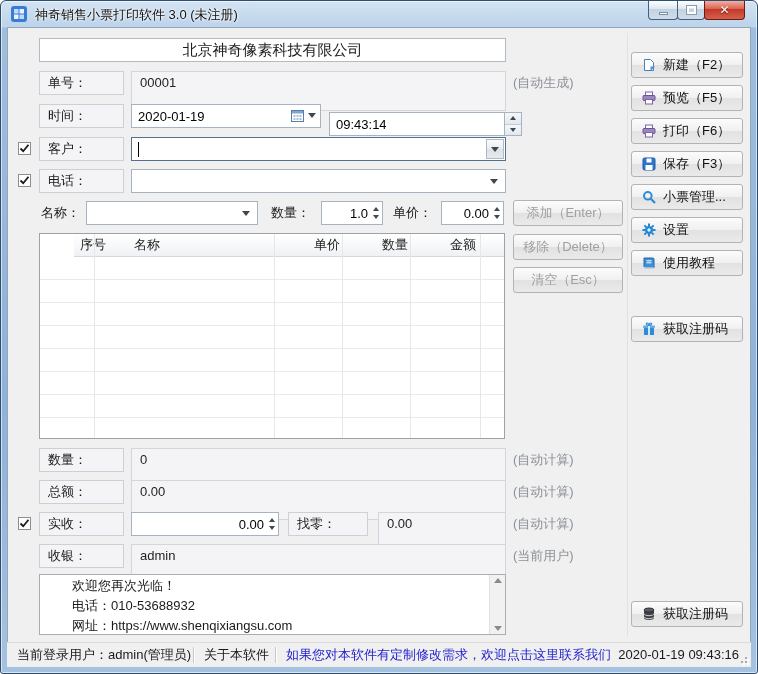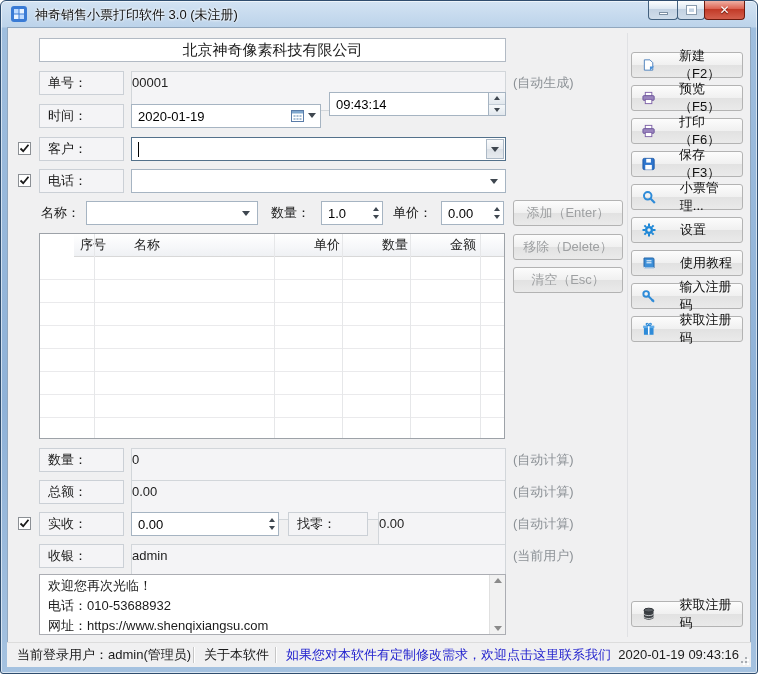--- a/index.html
+++ b/index.html
@@ -24,31 +24,31 @@
   .glyph-min { width:9px; height:3px; background:#fff; border:1px solid #7C8FA2; margin-top:6px; }
   .glyph-max { width:9px; height:8px; border:2px solid #fff; outline:1px solid #8A9CAE; }
   .glyph-close { color:#fff; font-weight:bold; font-size:12px; text-shadow:0 1px 1px #5E150B; }
 
   .client { position:absolute; left:6px; right:6px; top:26px; bottom:6px;
     background:#F0F0F1; border:1px solid #91A7BE; }
 
   
   .abs { position:absolute; }
   .lblbox { height:24px; background:#F4F4F6; border:1px solid #CBD0D6; line-height:22px; padding-left:8px; }
-  .rofield { height:40px; background:#F4F4F6; border:1px solid #D2D6DA; line-height:22px; padding-left:0; color:#222; }
+  .rofield { height:40px; background:#F4F4F6; border:1px solid #D2D6DA; line-height:22px; padding-left:8px; color:#222; }
   .edfield { height:24px; background:#fff; border:1px solid #A6B4C2; }
   .note { color:#8C9196; line-height:24px; white-space:nowrap; }
   .plain-label { line-height:24px; }
 
   .company { left:38px; top:37px; width:467px; height:24px; background:#fff; border:1px solid #B2BAC4;
     text-align:center; line-height:22px; font-size:15px; }
 
   input.txt { position:absolute; inset:0; border:none; outline:none; background:transparent;
     font:13px "Liberation Sans","DejaVu Sans",sans-serif; padding:0 6px; width:100%; height:100%; }
-  input.num { text-align:left; padding-right:14px; }
+  input.num { text-align:right; padding-right:14px; }
 
   .tri-dn { width:0; height:0; border-left:4px solid transparent; border-right:4px solid transparent; border-top:5px solid #3F4750; }
   .tri-up-s { width:0; height:0; border-left:3px solid transparent; border-right:3px solid transparent; border-bottom:4px solid #3F4750; }
   .tri-dn-s { width:0; height:0; border-left:3px solid transparent; border-right:3px solid transparent; border-top:4px solid #3F4750; }
 
   .spin-col { position:absolute; right:3px; top:0; height:100%; display:flex; flex-direction:column; justify-content:center; gap:4px; }
 
   .combo-btn { position:absolute; right:1px; top:1px; bottom:1px; width:18px;
     background:linear-gradient(#FAFBFC,#EAEDF1 48%,#DCE1E7 52%,#E7EBEF);
     border:1px solid #ACB9C6; display:flex; align-items:center; justify-content:center; }
@@ -62,32 +62,32 @@
 
   .datebtn { position:absolute; right:4px; top:4px; display:flex; align-items:center; gap:4px; }
 
   .checkbox { width:13px; height:13px; background:#fff; border:1px solid #8B8F94;
     display:flex; align-items:center; justify-content:center; }
 
   .btn { border:1px solid #B3B3B3; border-radius:3px;
     background:linear-gradient(#FCFCFC,#F0F0F0 50%,#E2E2E2 52%,#EAEAEA);
     display:flex; align-items:center; font-size:13px; }
   .btn.disabled { color:#9EA0A2; }
-  .sidebtn { left:630px; width:112px; height:26px; padding-left:10px; gap:24px; color:#111; }
+  .sidebtn { left:630px; width:112px; height:26px; padding-left:10px; gap:7px; color:#111; }
   .actbtn { left:512px; width:110px; height:26px; justify-content:center; }
 
   .table { left:38px; top:232px; width:466px; height:206px; background:#fff; border:1px solid #9DA2A8; }
   .thead { position:absolute; left:0; right:0; top:0; height:23px;
     background:linear-gradient(#FFFFFF,#F6F7F9 60%,#EFF1F4); border-bottom:1px solid #D8D8D8;margin-left:34px; }
   .th { position:absolute; top:0; height:23px; line-height:22px; padding-left:6px; color:#222; }
   .tbody { position:absolute; left:0; right:0; top:23px; bottom:0;
     background:repeating-linear-gradient(to bottom,#FFFFFF 0 22px,#EAEAEC 22px 23px); }
   .vline { position:absolute; top:0; bottom:0; width:1px; background:#E6E7E9; }
 
-  .memo { left:38px; top:573px; width:467px; height:61px; background:#fff; border:1px solid #ABADB3; }
+  .memo { left:38px; top:573px; width:467px; height:61px; background:#fff; border:1px solid #ABADB3;padding-left:24px; }
   .memo .line { padding:1px 8px 0 8px; line-height:19px; white-space:nowrap; }
   .memo-sb { position:absolute; right:0; top:0; bottom:0; width:16px; background:#F1F1F1; border-left:1px solid #E0E0E0;
     display:flex; flex-direction:column; justify-content:space-between; align-items:center; padding:3px 0; }
   .memo-sb .t-up { width:0;height:0;border-left:4px solid transparent;border-right:4px solid transparent;border-bottom:5px solid #8A8A8A; }
   .memo-sb .t-dn { width:0;height:0;border-left:4px solid transparent;border-right:4px solid transparent;border-top:5px solid #8A8A8A; }
 
   .statusbar { position:absolute; left:6px; right:6px; bottom:6px; height:25px; background:#F0F0F1;
     border-top:1px solid #DCDCDC; }
   .statusbar .item { position:absolute; top:0; line-height:24px; white-space:nowrap; }
   .vsep { position:absolute; top:4px; height:16px; width:2px; border-left:1px solid #C6C6C6; border-right:1px solid #FFF; }
@@ -143,21 +143,21 @@
             <rect x="5.5" y="6" width="2" height="2"></rect>
             <rect x="8.5" y="6" width="2" height="2"></rect>
           <rect x="2.5" y="9" width="2" height="2"></rect>
             <rect x="5.5" y="9" width="2" height="2"></rect>
             <rect x="8.5" y="9" width="2" height="2"></rect>
         </g>
       </svg>
       <span class="tri-dn"></span>
     </div>
   </div>
-  <div class="abs edfield" style="left:328px;top:91px;width:177px">
+  <div class="abs edfield" style="left:328px;top:111px;width:193px">
     <input class="txt" style="padding-right: 20px;" value="09:43:14">
     <div class="time-spin">
       <div>
           <span class="tri-up-s"></span>
         </div>
       <div>
           <span class="tri-dn-s"></span>
         </div>
     </div>
   </div>
@@ -324,28 +324,20 @@
           <line x1="11" y1="7" x2="13.5" y2="7"></line>
         <line x1="2.4" y1="2.4" x2="4.1" y2="4.1"></line>
           <line x1="9.9" y1="9.9" x2="11.6" y2="11.6"></line>
         <line x1="11.6" y1="2.4" x2="9.9" y2="4.1"></line>
           <line x1="4.1" y1="9.9" x2="2.4" y2="11.6"></line>
       </g>
       <circle cx="7" cy="7" r="4" fill="#1E87D6"></circle>
       <circle cx="7" cy="7" r="1.7" fill="#F0F0F1"></circle>
     </svg>
     <span>设置</span>
-  </div>
-  <div class="abs btn sidebtn" style="top:282px">
-    <svg width="14" height="14" viewBox="0 0 14 14">
-      <circle cx="4.3" cy="4.8" r="2.9" fill="none" stroke="#2E8BD8" stroke-width="2"></circle>
-      <line x1="6.5" y1="7" x2="12.5" y2="13" stroke="#2E8BD8" stroke-width="2"></line>
-      <line x1="10" y1="12.5" x2="11.8" y2="10.7" stroke="#2E8BD8" stroke-width="1.6"></line>
-    </svg>
-    <span>输入注册码</span>
   </div>
   <div class="abs btn sidebtn" style="top:315px">
     <svg width="14" height="14" viewBox="0 0 14 14">
       <rect x="2" y="5.5" width="10" height="7.5" fill="#2E8BD8"></rect>
       <rect x="1.2" y="3.5" width="11.6" height="2.6" fill="#5FABE8"></rect>
       <line x1="7" y1="3.5" x2="7" y2="13" stroke="#fff" stroke-width="1.6"></line>
       <path d="M7 3.5C4.2 3.5 3.6 1 5.4 1 6.6 1 7 3.5 7 3.5zM7 3.5C9.8 3.5 10.4 1 8.6 1 7.4 1 7 3.5 7 3.5z" fill="none" stroke="#2E8BD8" stroke-width="1.2"></path>
     </svg>
     <span>获取注册码</span>
   </div>

